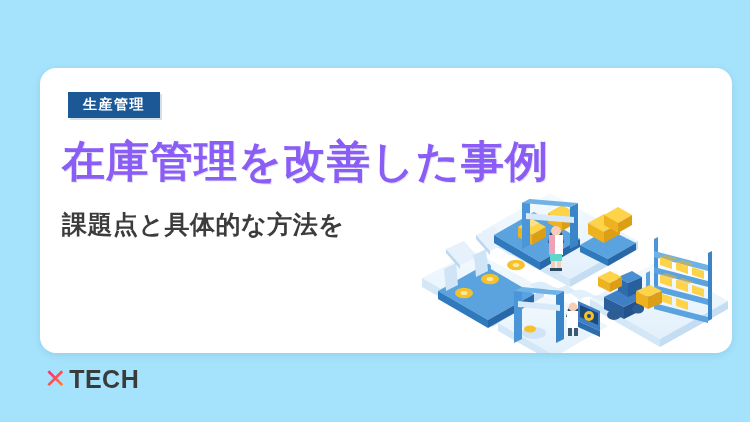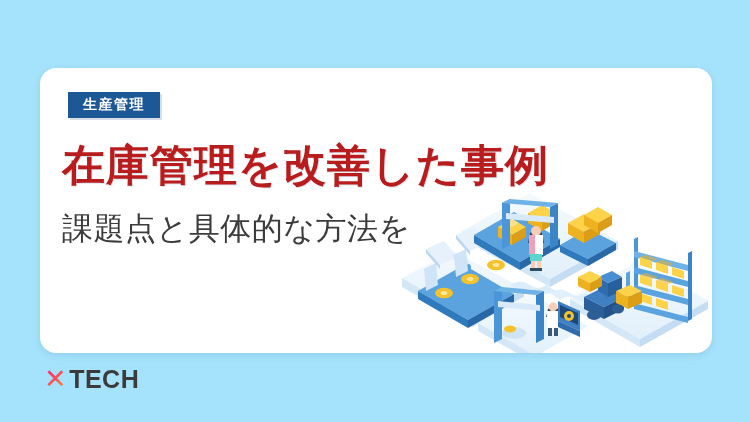--- a/index.html
+++ b/index.html
@@ -22,20 +22,21 @@
   #card {
     position: absolute;
     left: 40px;
     top: 68px;
     width: 672px;
     height: 285px;
     background: #ffffff;
     border-radius: 16px;
     box-shadow: 0 2px 7px rgba(30,80,130,0.13);
     overflow: hidden;
+    padding-left: 20px;
   }
 
   
   #badge-wrap {
     position: absolute;
     left: 28px;
     top: 24px;
   }
   #badge {
     position: relative;
@@ -50,35 +51,36 @@
     box-shadow: 2px 2px 0 rgba(120,150,180,0.30);
   }
 
   
   #headline {
     position: absolute;
     left: 22px;
     top: 74px;
     font-size: 43px;
     font-weight: bold;
-    color: #b91c1c;
+    color: #8b5cf6;
     letter-spacing: 1px;
     line-height: 1.08;
     white-space: nowrap;
     text-shadow: 1px 1px 0 rgba(120,150,180,0.25);
+    font-family: Liberation Mono, monospace;
   }
 
   
   #subheadline {
     position: absolute;
     left: 22px;
     top: 140px;
     width: 470px;
-    font-size: 31px;
-    font-weight: normal;
+    font-size: 25px;
+    font-weight: bold;
     color: #3c3c3c;
     letter-spacing: 0.5px;
     line-height: 1.34;
   }
   #subheadline .ln { display: block; }
 
   
   #illustration {
     position: absolute;
     right: 0;

